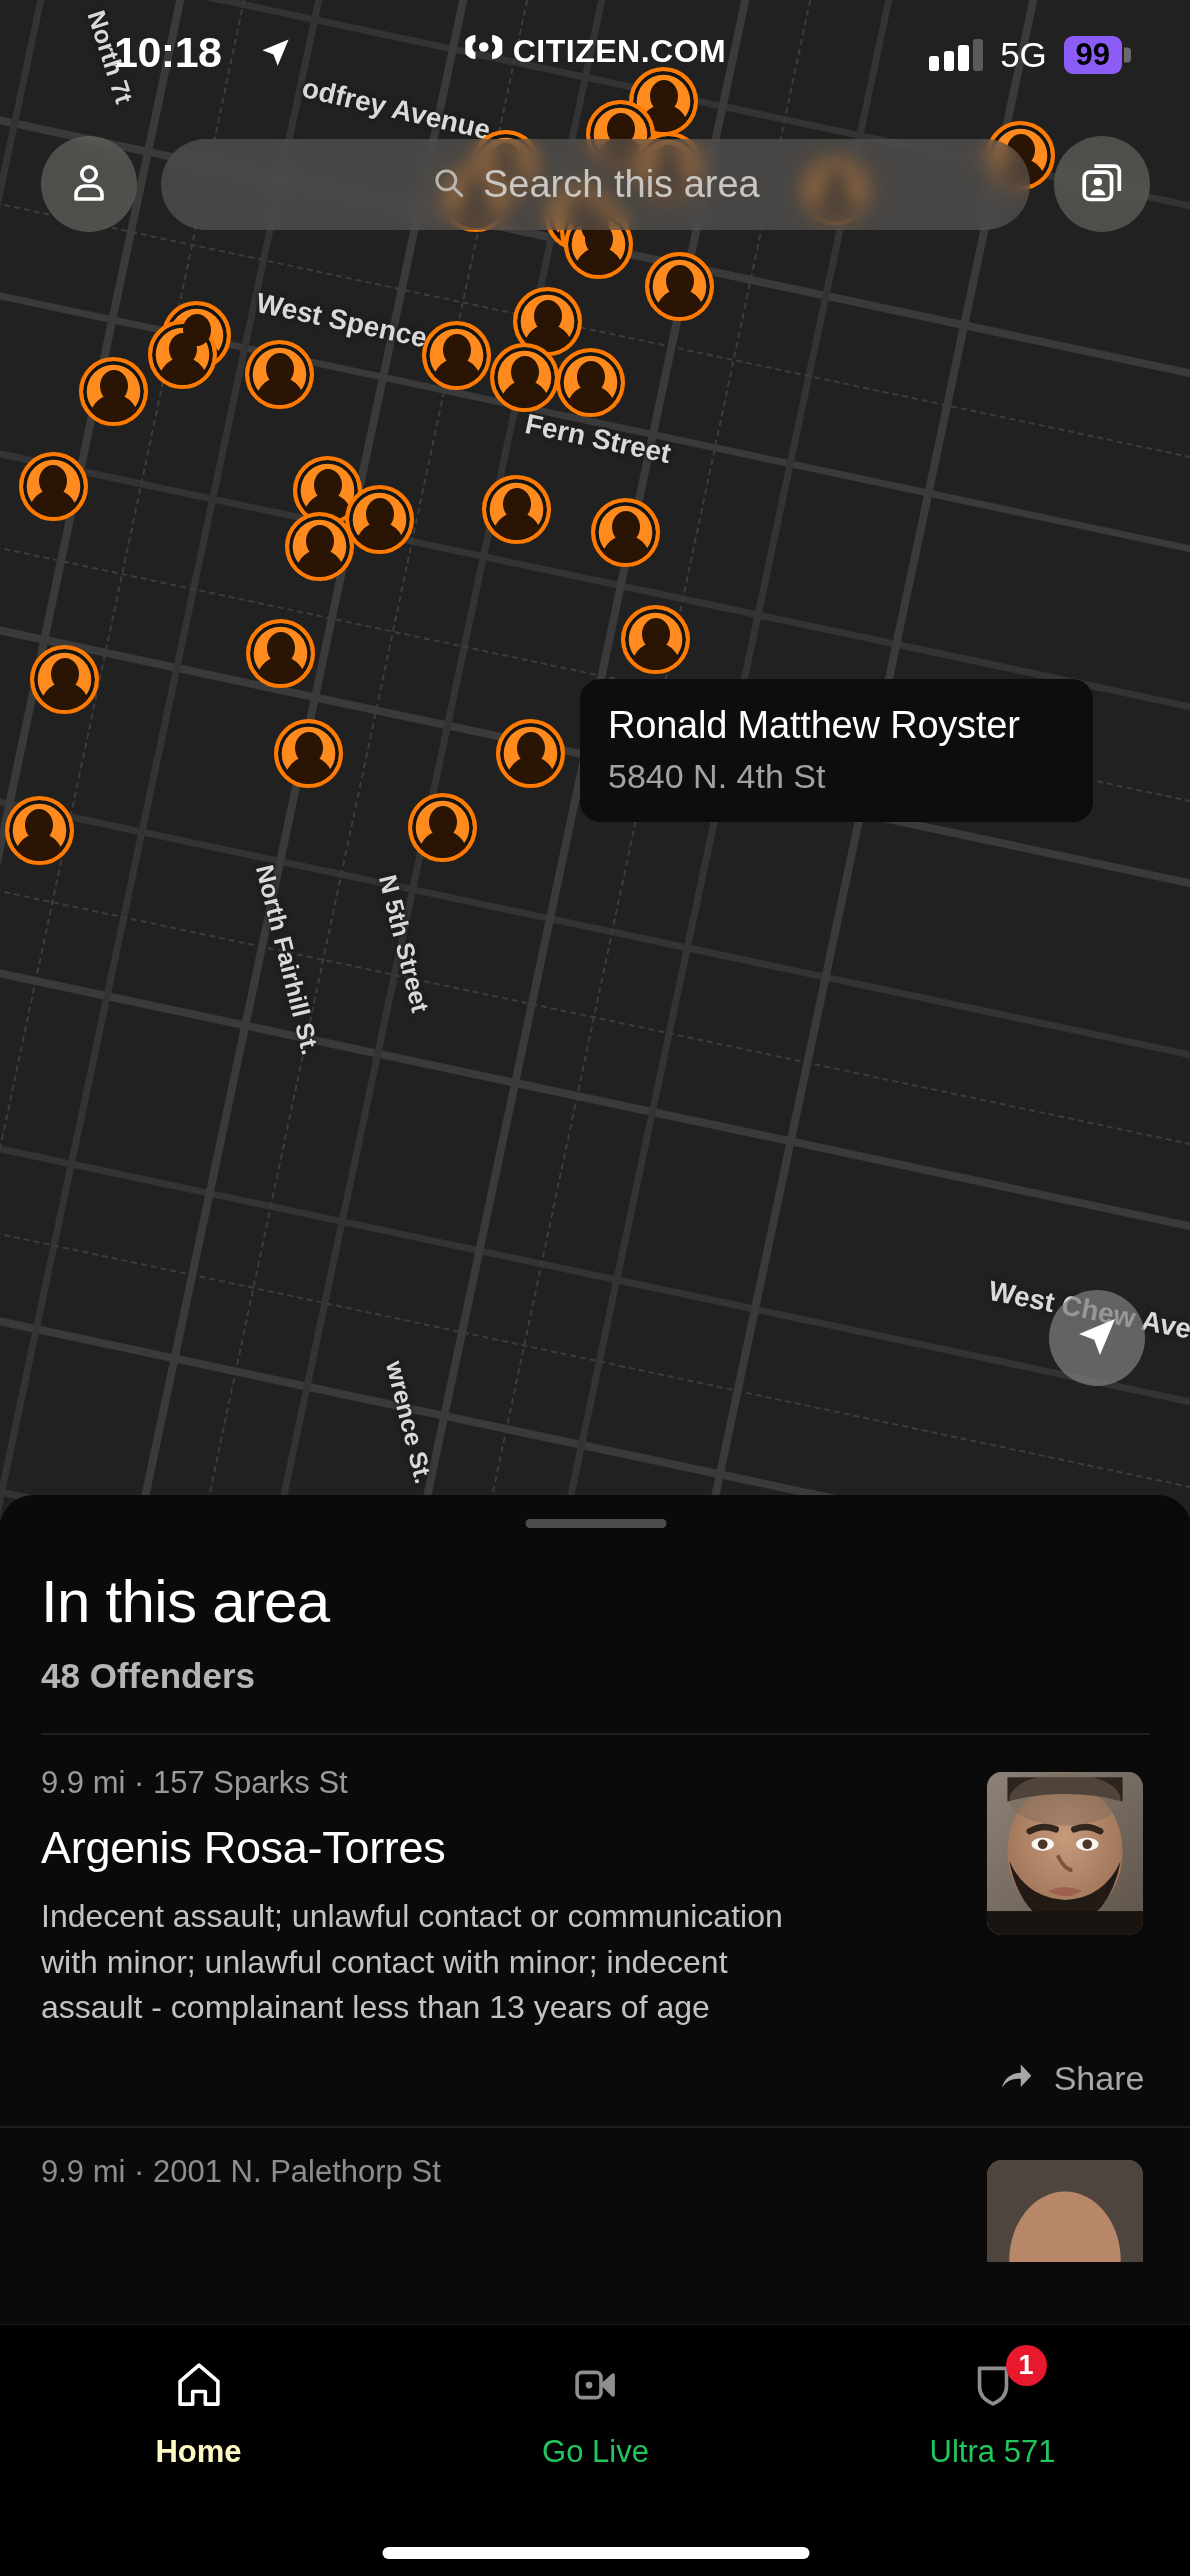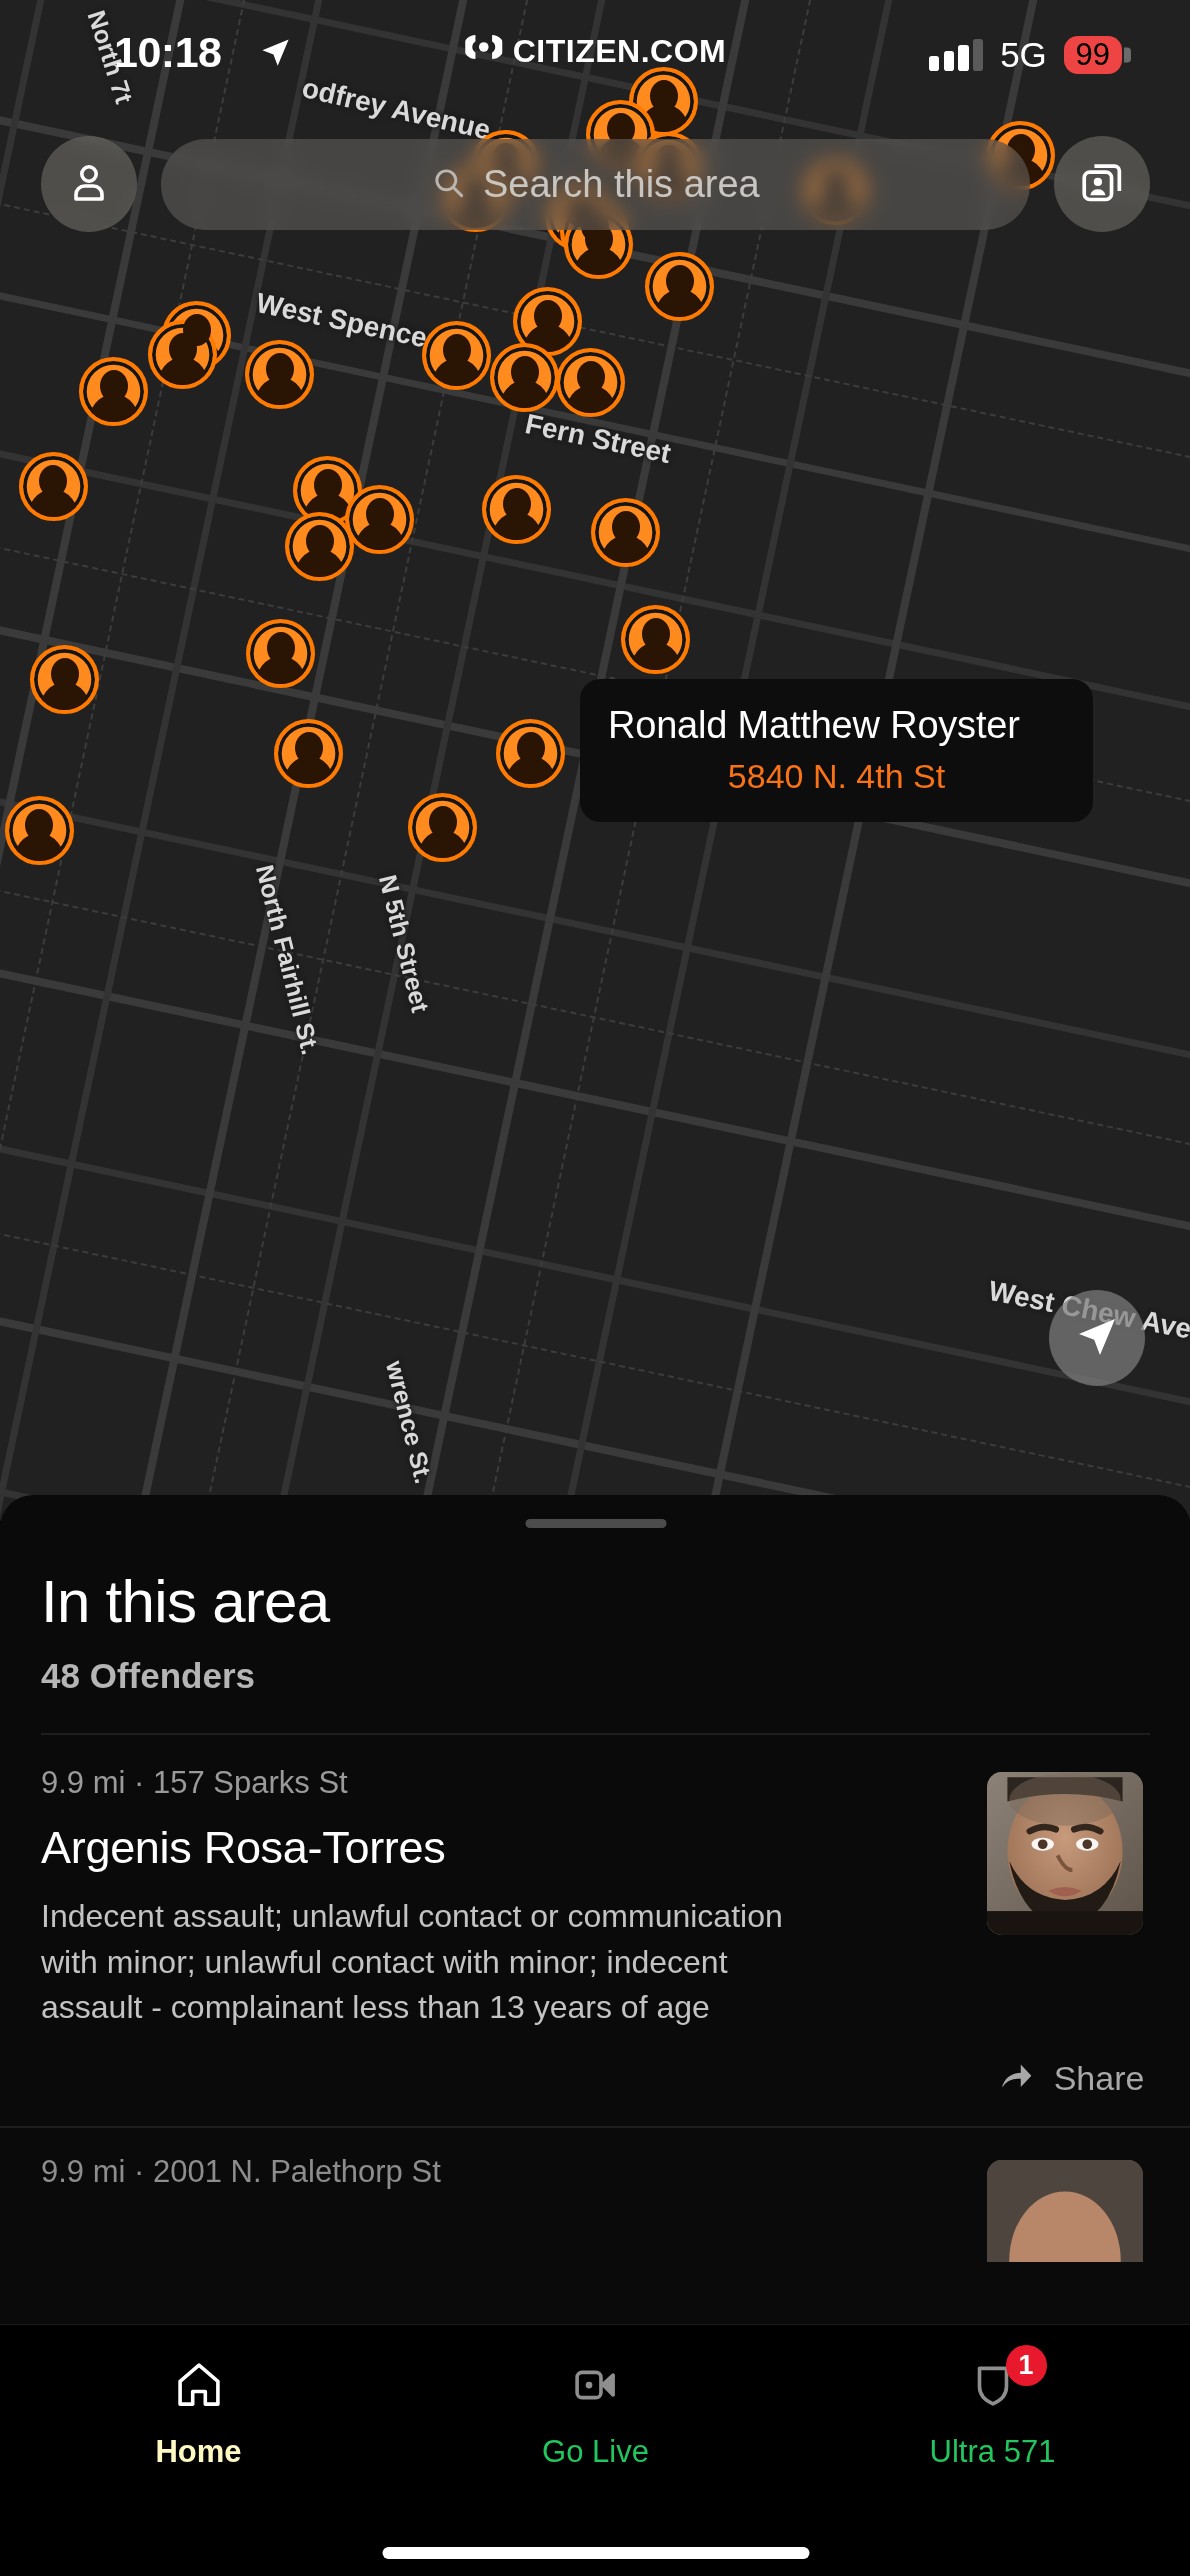--- a/index.html
+++ b/index.html
@@ -98,24 +98,24 @@
     display: flex; align-items: center; gap: 11px;
     font-size: 32px; font-weight: bold; letter-spacing: 0.5px; margin-top: 16px;
   }
   #sb-right {
     position: absolute; right: 69px; top: 35px;
     display: flex; align-items: center; gap: 16.7px;
   }
   #sb-5g { font-size: 35px; font-weight: 500; }
   .battery {
     position: relative;
-    background: #ef4444; color: #000;
-    border-radius: 14px;
+    background: #8b5cf6; color: #000;
+    border-radius: 9px;
     padding: 1.9px 12px 2.8px 12px;
-    font-size: 31px; font-weight: normal;
+    font-size: 31px; font-weight: bold;
     line-height: 1.1;
   }
   .battery::after {
     content: "";
     position: absolute; right: -9.3px; top: 50%;
     transform: translateY(-50%);
     width: 7.4px; height: 15px;
     background: #6a6a6a;
     border-radius: 0 3.7px 3.7px 0;
   }
@@ -171,21 +171,21 @@
     padding: 25px 28px 26px 28px;
     z-index: 25;
   }
   #tooltip .tt-name {
     color: #ffffff; font-size: 38px; font-weight: 400;
     letter-spacing: -0.2px;
     margin-bottom: 10.2px;
     white-space: nowrap;
   }
   #tooltip .tt-addr {
-    color: #f97316; font-size: 34px; text-align: center;
+    color: #a3a3a3; font-size: 34px;
   }
 
   
   #sheet {
     position: absolute; left: 0; top: 1495px;
     width: 1191px; height: 830px;
     background: #0a0a0a;
     border-radius: 33px 33px 0 0;
     z-index: 30;
     overflow: hidden;

